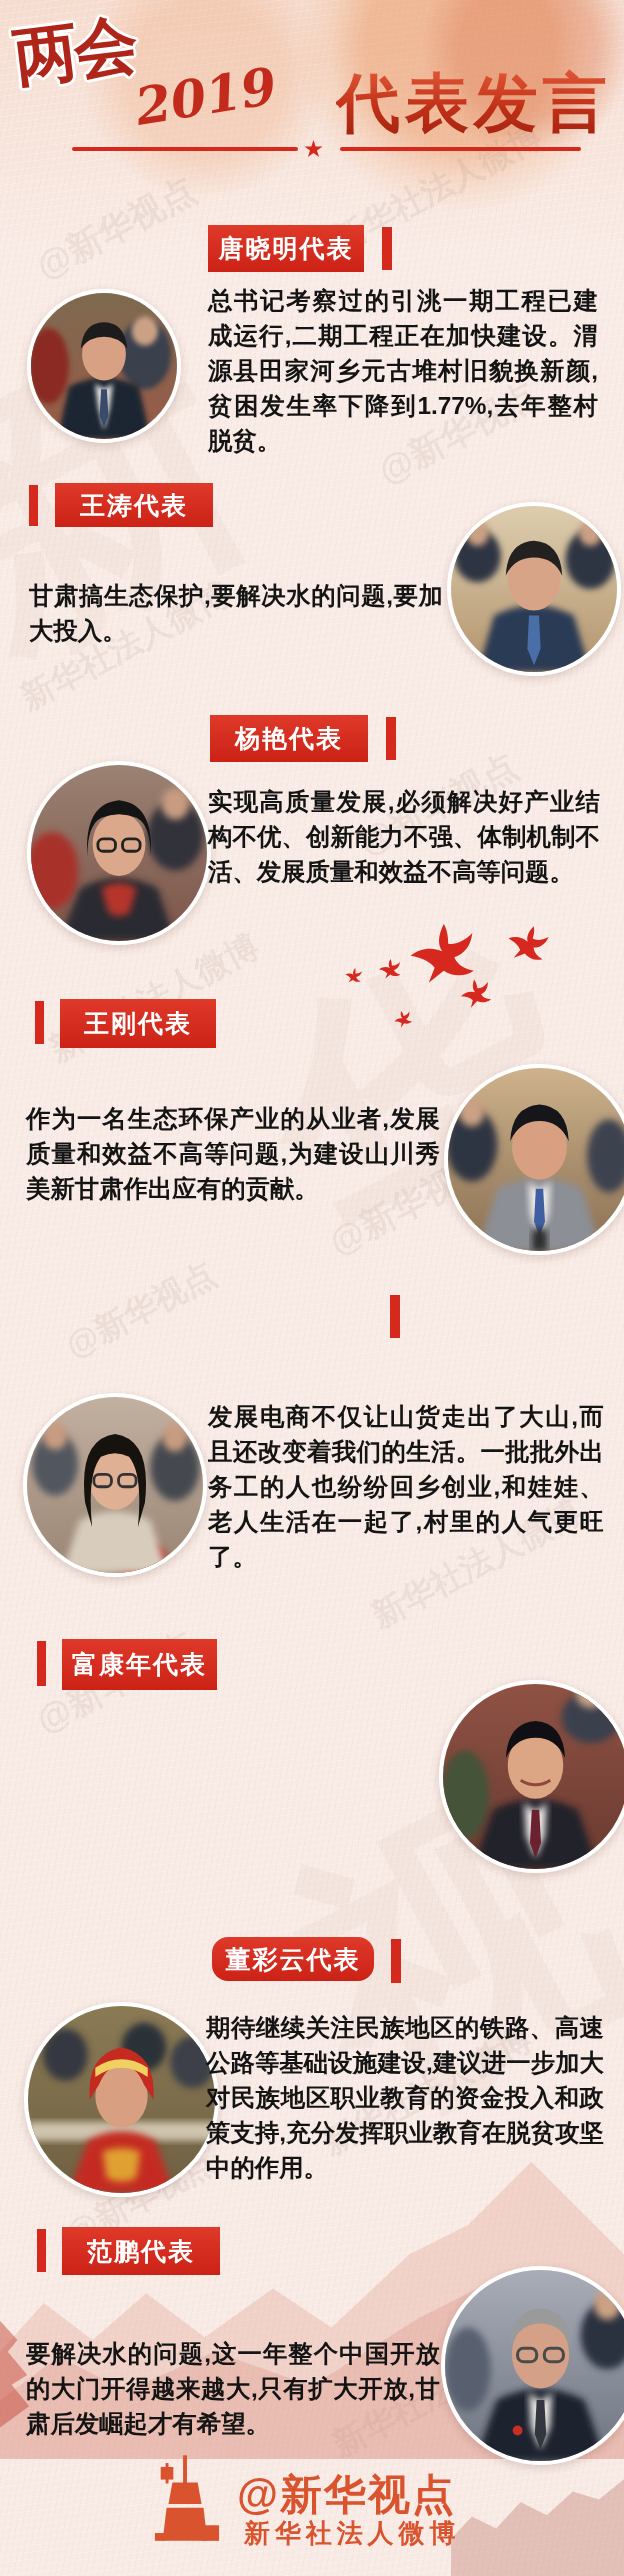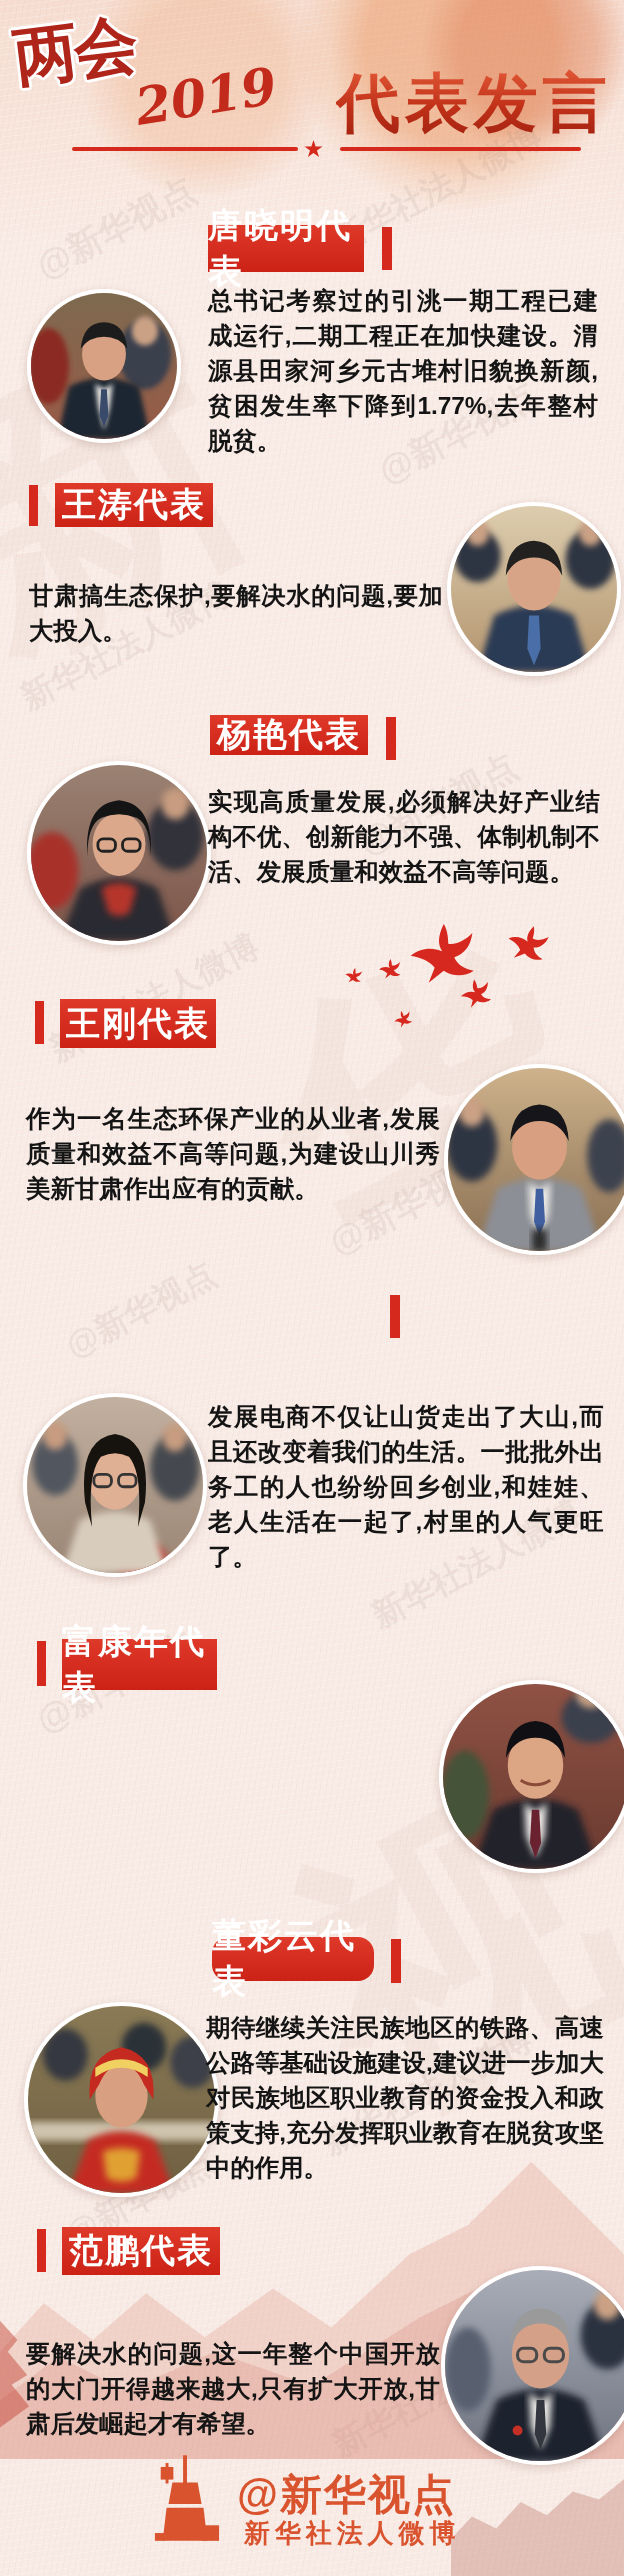--- a/index.html
+++ b/index.html
@@ -31,21 +31,21 @@
   .main-title{position:absolute;left:336px;top:60px;font-size:64px;font-weight:900;letter-spacing:4.9px;
     background:linear-gradient(180deg,#e8603d 0%,#c03018 55%,#9c1f0e 100%);
     -webkit-background-clip:text;background-clip:text;color:transparent;}
   .divider-line{position:absolute;top:147px;height:3.9px;background:#d5291d;border-radius:2px;}
   .divider-line.l{left:72px;width:226px;}
   .divider-line.r{left:340px;width:241px;}
   .divider-star{position:absolute;left:303px;top:135px;font-size:23.4px;color:#d5291d;}
   
   .badge{position:absolute;display:flex;align-items:center;justify-content:center;
     background:linear-gradient(180deg,#df392a,#cb2215);color:#fff;font-weight:bold;
-    font-size:34px;letter-spacing:2px;}
+    font-size:25px;letter-spacing:2px;}
   .vbar{position:absolute;background:#d5291d;}
   
   .quote{position:absolute;font-size:24.4px;line-height:35px;font-weight:bold;color:#141414;
     text-align:justify;word-break:break-all;margin:0;}
   
   .photo{position:absolute;border-radius:50%;border:4.9px solid #fff;overflow:hidden;
     box-shadow:0 2.9px 9.8px rgba(90,40,30,.18);}
   .photo svg{display:block;width:100%;height:100%;}
   
   .doves{position:absolute;left:340px;top:915px;width:224px;height:141px;}
@@ -54,21 +54,21 @@
   .torn{position:absolute;left:451px;top:2444px;width:174px;height:132px;background:rgba(168,84,68,.28);
     clip-path:polygon(0 72%,12% 55%,26% 64%,40% 44%,55% 54%,70% 36%,85% 42%,100% 26%,100% 100%,0 100%);}
   .footer-logo{position:absolute;left:151px;top:2455px;width:70px;height:90px;}
   .footer-handle{position:absolute;left:237px;top:2467px;font-size:42px;font-weight:900;color:#d9542e;letter-spacing:2px;}
   .footer-sub{position:absolute;left:244px;top:2516px;font-size:26px;font-weight:600;color:#d9542e;letter-spacing:4.9px;}
   
   .b1{left:208px;top:225px;width:156px;height:47px;} .v1{left:382px;top:227px;width:9.8px;height:43px;}
   .p1{left:27px;top:289px;width:146px;height:146px;} .q1{left:208px;top:283px;width:390px;}
   .v2{left:29px;top:485px;width:8.8px;height:41px;}   .b2{left:55px;top:483px;width:158px;height:44px;}
   .p2{left:447px;top:502px;width:166px;height:166px;}.q2{left:29px;top:578px;width:414px;}
-  .b3{left:210px;top:715px;width:158px;height:40px;} .v3{left:386px;top:717px;width:9.8px;height:43px;}
+  .b3{left:210px;top:715px;width:158px;height:47px;} .v3{left:386px;top:717px;width:9.8px;height:43px;}
   .p3{left:27px;top:761px;width:176px;height:176px;} .q3{left:208px;top:784px;width:392px;}
   .v4{left:35px;top:1001px;width:8.8px;height:43px;}  .b4{left:60px;top:999px;width:156px;height:49px;}
   .p4{left:444px;top:1064px;width:183px;height:183px;}.q4{left:26px;top:1101px;width:414px;}
   .b5{left:211px;top:1293px;width:163px;height:47px;}.v5{left:390px;top:1295px;width:9.8px;height:43px;}
   .p5{left:23.4px;top:1393px;width:176px;height:176px;}.q5{left:208px;top:1399px;width:396px;}
   .v6{left:37px;top:1641px;width:8.8px;height:45px;}  .b6{left:62px;top:1639px;width:155px;height:51px;}
   .p6{left:439px;top:1680px;width:185px;height:185px;}.q6{left:26px;top:1747px;width:414px;}
   .b7{left:212px;top:1937px;width:162px;height:44px;border-radius:16px;}.v7{left:391px;top:1939px;width:9.8px;height:44px;}
   .p7{left:24.4px;top:2002px;width:187px;height:187px;}.q7{left:206px;top:2010px;width:398px;}
   .v8{left:37px;top:2229px;width:8.8px;height:43px;}  .b8{left:62px;top:2227px;width:158px;height:48px;}

